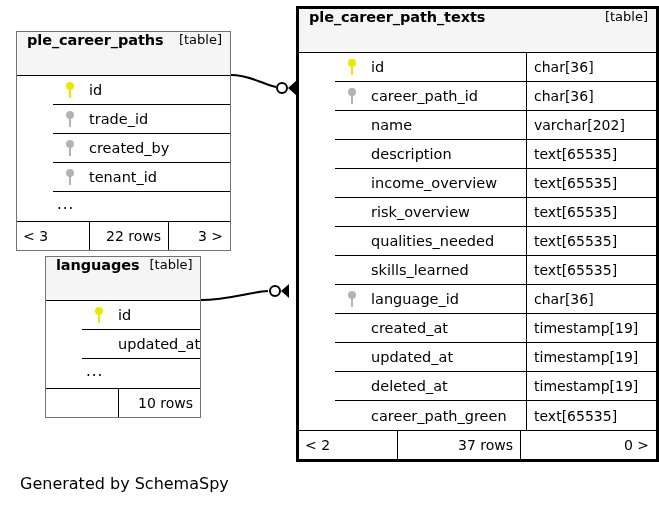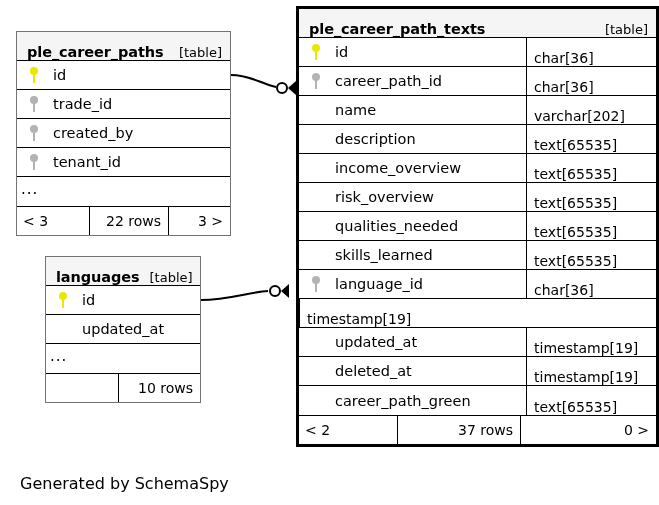--- a/index.html
+++ b/index.html
@@ -23,42 +23,43 @@
     box-sizing: border-box;
     border: 1px solid #737373;
   }
   .table-node.focal {
     border: 3px solid #000000;
   }
 
   .tbl-header {
     background: #f5f5f5;
     border-bottom: 1px solid #000000;
-    height: 29px;
-    display: flex;
-    align-items: flex-end;
+    height: 44px;
+    display: flex;
+    align-items: flex-start;
     justify-content: space-between;
     padding: 0 8px 0 10px;
     box-sizing: border-box;
   }
   .tbl-name {
     font-weight: bold;
     font-size: 14.5px;
     letter-spacing: -0.1px;
     white-space: nowrap;
   }
   .tbl-tag {
     font-size: 13px;
     color: #000000;
     white-space: nowrap;
     padding-left: 10px;
   }
 
   .tbl-rows {
     display: block;
+    margin-left: 36px;
   }
 
   .row {
     height: 29px;
     display: flex;
     align-items: stretch;
     border-bottom: 1px solid #000000;
     box-sizing: border-box;
   }
   .row:last-child { border-bottom: none; }
@@ -67,21 +68,21 @@
     flex: 1 1 auto;
     display: flex;
     align-items: center;
     min-width: 0;
     box-sizing: border-box;
     padding-left: 6px;
   }
   .cell-type {
     flex: 0 0 auto;
     display: flex;
-    align-items: flex-end;
+    align-items: center;
     border-left: 1px solid #000000;
     box-sizing: border-box;
     padding-left: 7px;
     font-size: 14px;
     white-space: nowrap;
   }
 
   .keyslot {
     width: 22px;
     flex: 0 0 22px;
@@ -392,20 +393,24 @@
           <span class="keyslot">
             <span class="key fk"></span>
           </span>
           <span class="col-label">language_id</span>
         </div>
         <div class="cell-type" style="flex-basis:130px">
           <span>char[36]</span>
         </div>
       </div>
       <div class="row">
+        <div class="cell-name">
+          <span class="keyslot"></span>
+          <span class="col-label">created_at</span>
+        </div>
         <div class="cell-type" style="flex-basis:130px">
           <span>timestamp[19]</span>
         </div>
       </div>
       <div class="row">
         <div class="cell-name">
           <span class="keyslot"></span>
           <span class="col-label">updated_at</span>
         </div>
         <div class="cell-type" style="flex-basis:130px">

